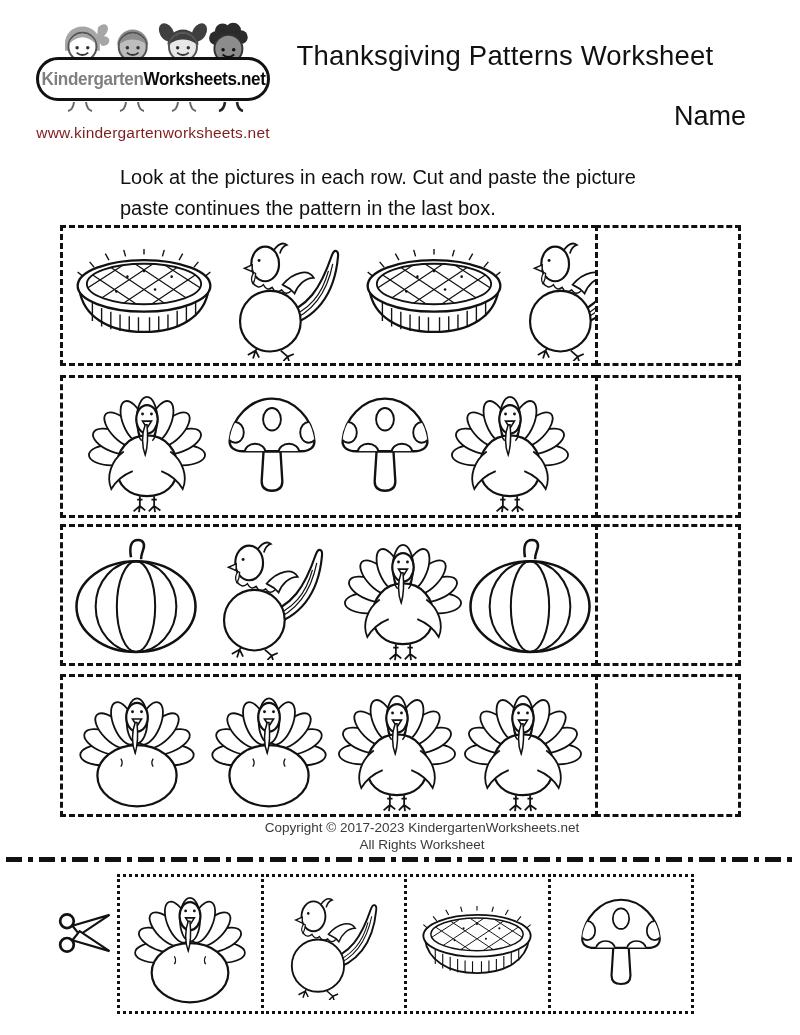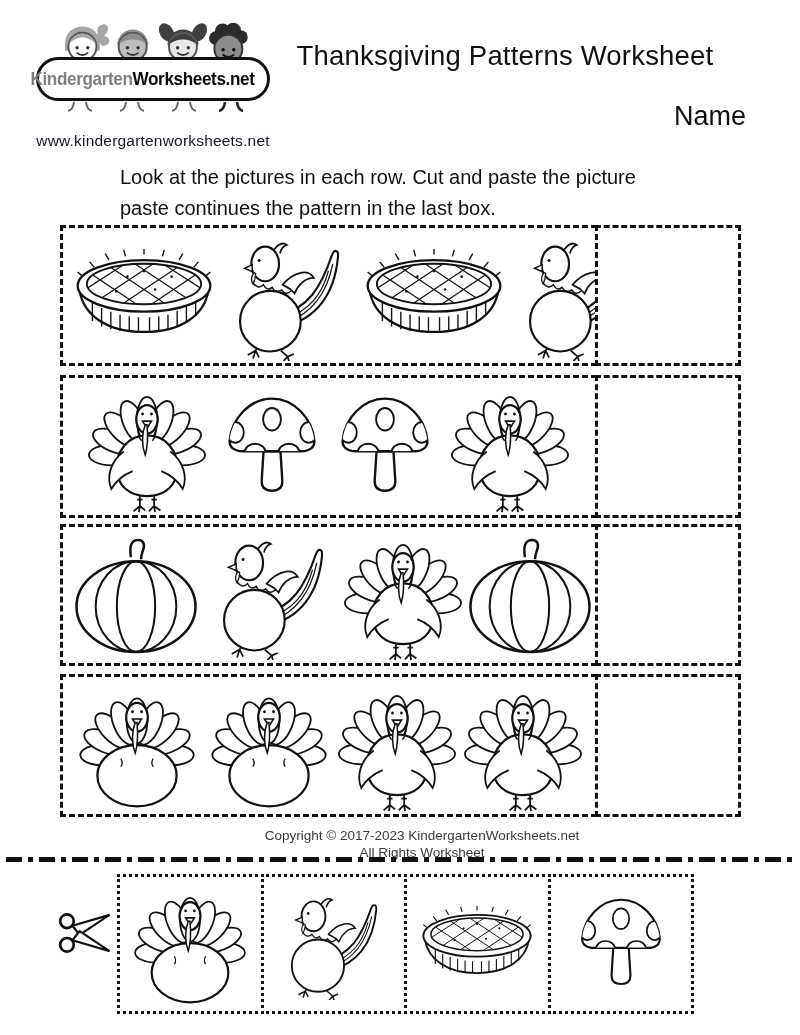--- a/index.html
+++ b/index.html
@@ -3,26 +3,26 @@
 <meta charset="utf-8">
 <style>
   html,body{margin:0;padding:0;background:#fff;}
   .page{position:relative;width:800px;height:1035px;background:#ffffff;overflow:hidden;
         font-family:"Liberation Sans",sans-serif;color:#111;}
 
   
   .logo{position:absolute;left:36px;top:12px;width:234px;}
   .kids-svg{display:block;width:212px;height:58px;margin:0 auto;}
   .banner{position:relative;margin-top:-13px;height:38px;border:3px solid #111;border-radius:22px;
-          background:#fff;display:flex;align-items:center;justify-content:flex-end;white-space:nowrap;}
+          background:#fff;display:flex;align-items:center;justify-content:center;white-space:nowrap;}
   .banner .txt{font-size:19px;font-weight:bold;transform:scaleX(.9);letter-spacing:-.4px;}
   .brand-first{color:#7f7f7f;}
   .brand-second{color:#0a0a0a;}
   .feet-svg{display:block;width:212px;height:14px;margin:0 auto;}
-  .logo-url{margin-top:17px;text-align:center;color:#0f172a;font-size:15.5px;letter-spacing:.2px;}
+  .logo-url{margin-top:9px;text-align:center;color:#7f1d1d;font-size:15.5px;letter-spacing:.2px;}
 
   
   .title{position:absolute;top:28px;right:46px;width:474px;margin:12px;font-size:27.5px;font-weight:400;
          text-align:center;letter-spacing:.2px;color:#111;}
   .name-row{position:absolute;top:101px;left:443px;right:54px;display:flex;align-items:flex-end;font-size:27px;flex-direction:column;}
   .name-line{flex:1;border-bottom:2px solid #111;margin-bottom:4px;height:1em;}
 
   .instructions{position:absolute;left:108px;top:150px;margin:12px;font-size:20px;line-height:31px;color:#111;}
 
   
@@ -40,21 +40,21 @@
   .art{display:block;}
   .icon-pie svg{width:150px;height:94px}
   .icon-turkey-running svg{width:140px;height:130px}
   .icon-turkey-standing svg{width:120px;height:134px}
   .icon-mushroom svg{width:94px;height:110px}
   .icon-pumpkin svg{width:134px;height:117px}
   .icon-turkey-sitting svg{width:126px;height:126px}
 
   
   .copyright{position:absolute;left:0;right:0;top:819px;text-align:center;font-size:13.5px;color:#3a3a3a;
-             line-height:17px;margin:8px;padding-left:44px;}
+             line-height:17px;margin:0;padding-left:44px;}
   .cut-line{position:absolute;left:6px;right:6px;top:857px;height:5px;
             background:repeating-linear-gradient(90deg,#111 0 16px,transparent 16px 22px,#111 22px 27px,transparent 27px 33px);}
   .scissors{position:absolute;left:57px;top:906px;width:58px;height:54px;}
   .cutouts{position:absolute;left:117px;top:874px;width:577px;height:140px;display:flex;}
   .cutout-box{flex:1;border:3px dotted #111;margin-left:-3px;display:flex;align-items:center;
               justify-content:center;box-sizing:border-box;background:#fff;}
   .cutout-box:first-child{margin-left:0;}
   .cutout-box .icon-turkey-sitting svg{width:122px;height:122px}
   .cutout-box .icon-turkey-running svg{width:116px;height:112px}
   .cutout-box .icon-pie svg{width:120px;height:76px}

